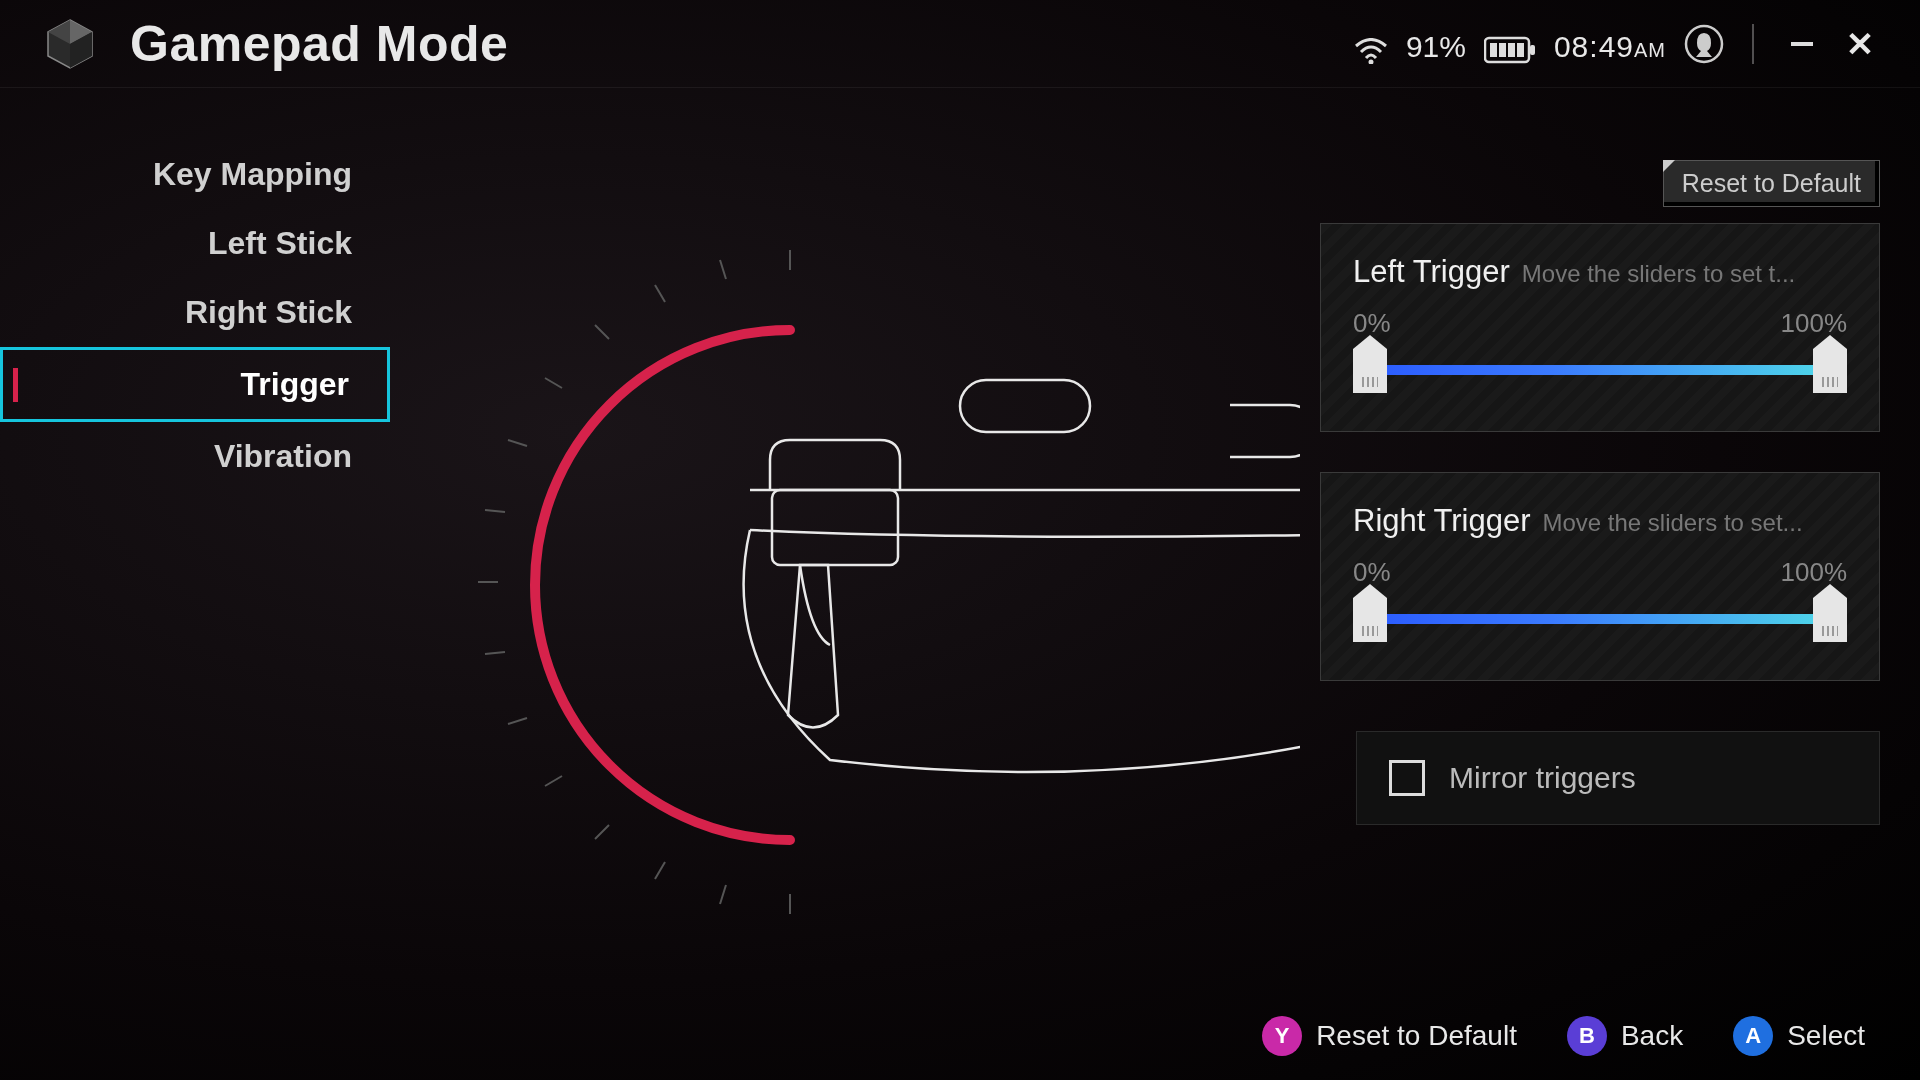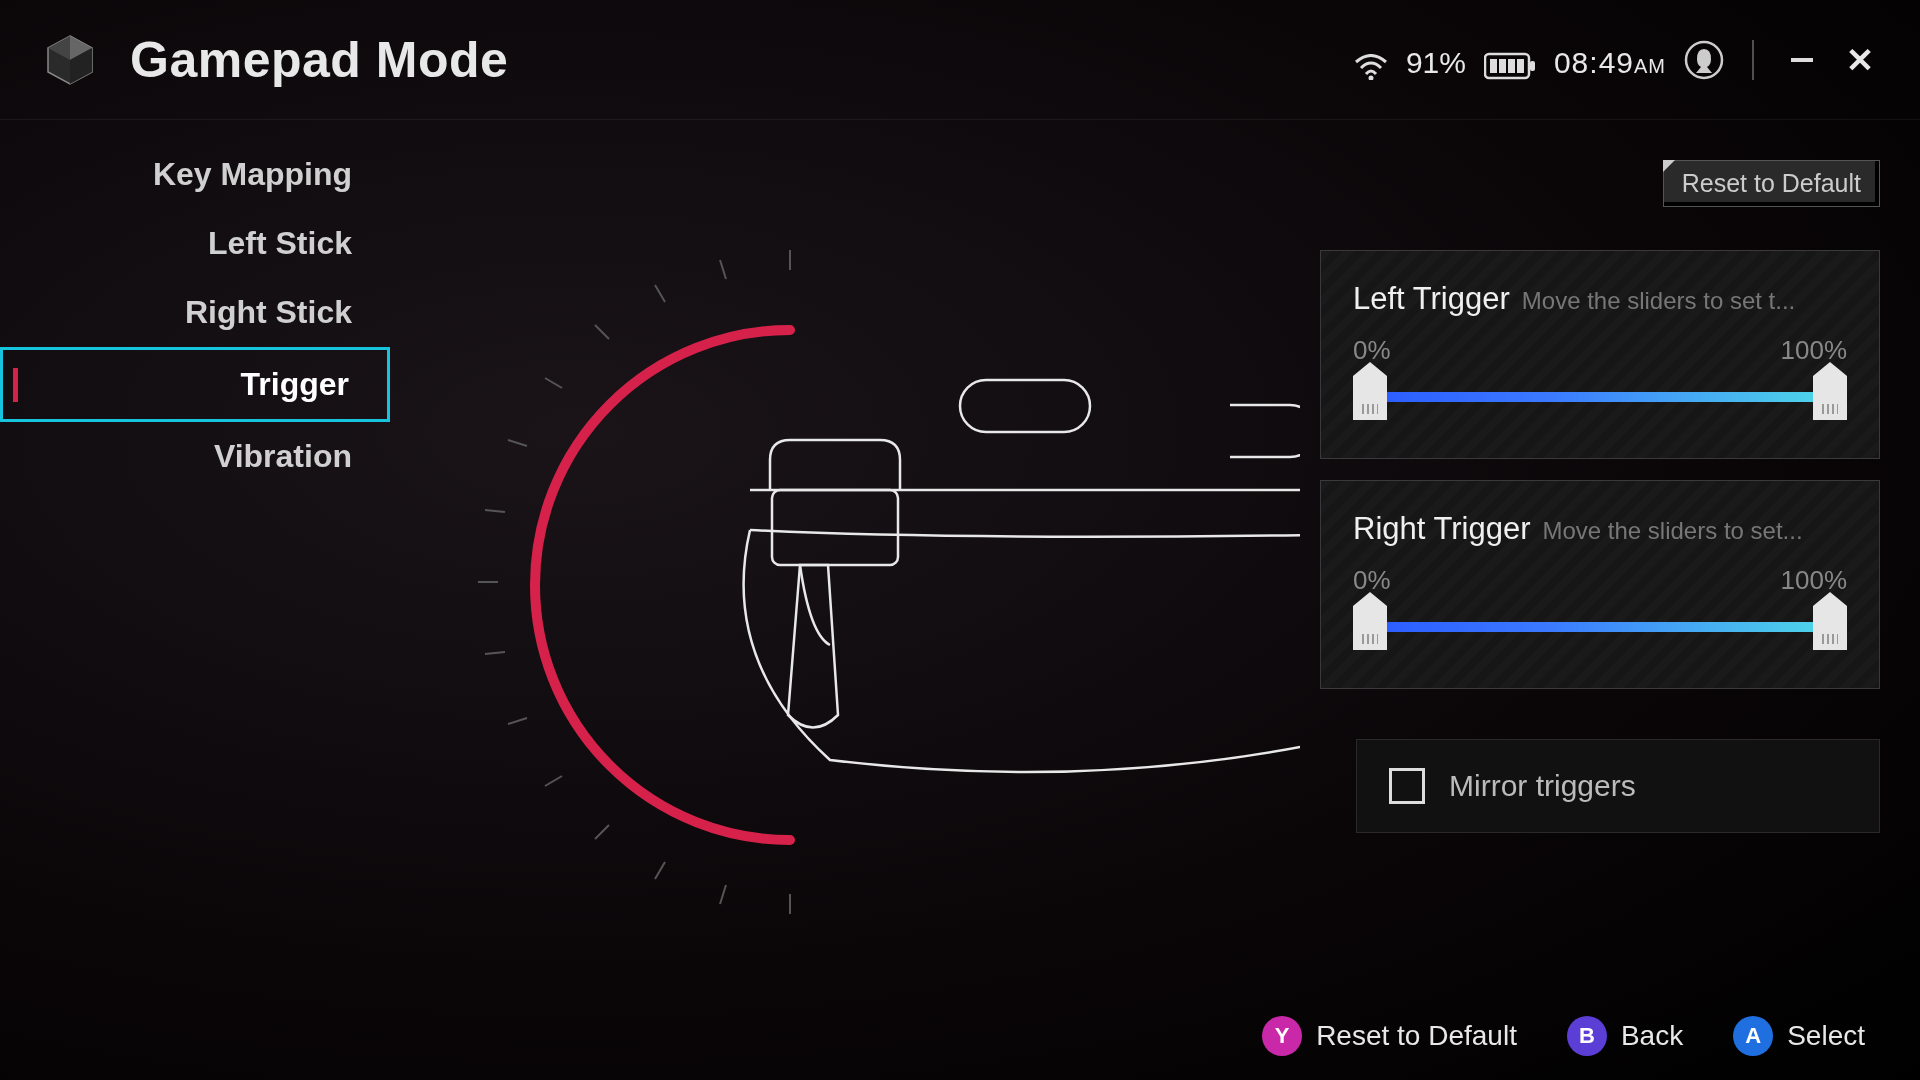--- a/index.html
+++ b/index.html
@@ -8,21 +8,21 @@
     background: radial-gradient(ellipse at 30% 40%, #1a1418 0%, #0a0608 60%, #000 100%);
     font-family: "Segoe UI", -apple-system, sans-serif;
     color: #e8e8e8;
     position: relative;
   }
 
   
   .topbar {
     position: absolute;
     top: 0; left: 0; right: 0;
-    height: 120px;
+    height: 88px;
     display: flex;
     align-items: center;
     padding: 0 40px;
     border-bottom: 1px solid rgba(255,255,255,0.06);
   }
   .app-logo {
     width: 60px; height: 60px;
     margin-right: 30px;
     display: flex; align-items: center; justify-content: center;
   }
@@ -117,26 +117,26 @@
   .reset-btn::before {
     content:"";
     position:absolute;
     top:-1px; left:-1px;
     width:0; height:0;
     border-top: 12px solid #ccc;
     border-right: 12px solid transparent;
   }
 
   .slider-card {
-    margin-top: 80px;
+    margin-top: 53px;
     background: repeating-linear-gradient(135deg, #1a1a1a 0 8px, #161616 8px 16px);
     border: 1px solid #3a3a3a;
     padding: 30px 32px 42px;
   }
-  .slider-card + .slider-card { margin-top: 21px; }
+  .slider-card + .slider-card { margin-top: 40px; }
 
   .card-title-row { display:flex; align-items: baseline; gap: 12px; white-space:nowrap; overflow:hidden; }
   .card-title { font-size: 31px; color: #f0f0f0; }
   .card-hint  { font-size: 24px; color: #777; overflow:hidden; text-overflow:ellipsis; }
 
   .range-labels {
     display: flex; justify-content: space-between;
     font-size: 26px; color: #888;
     margin-top: 18px;
   }

